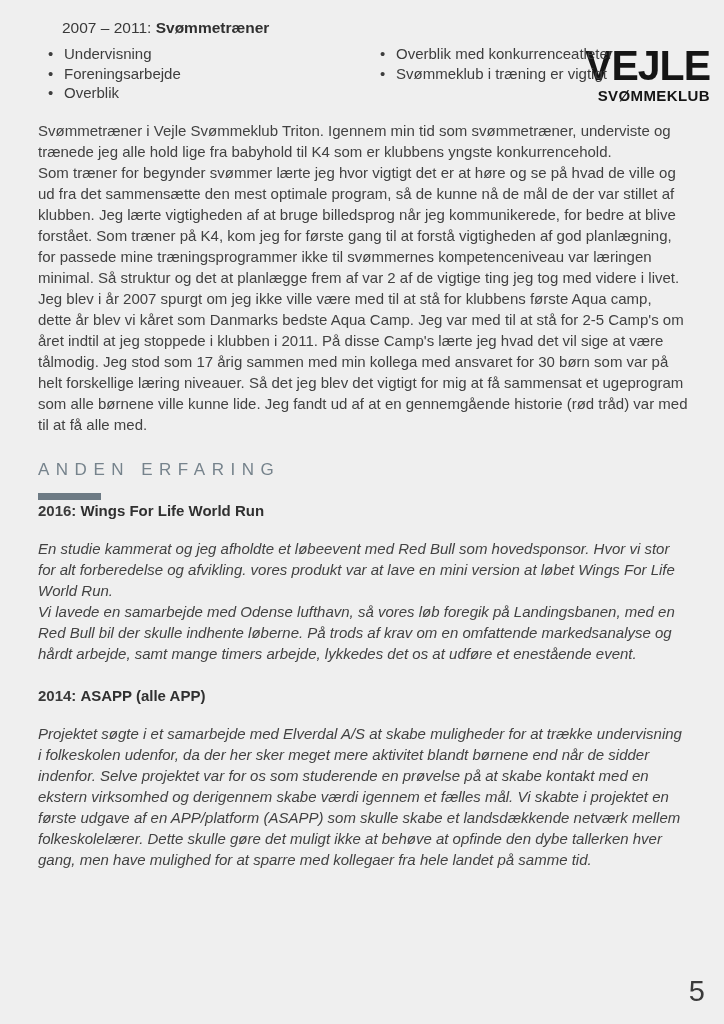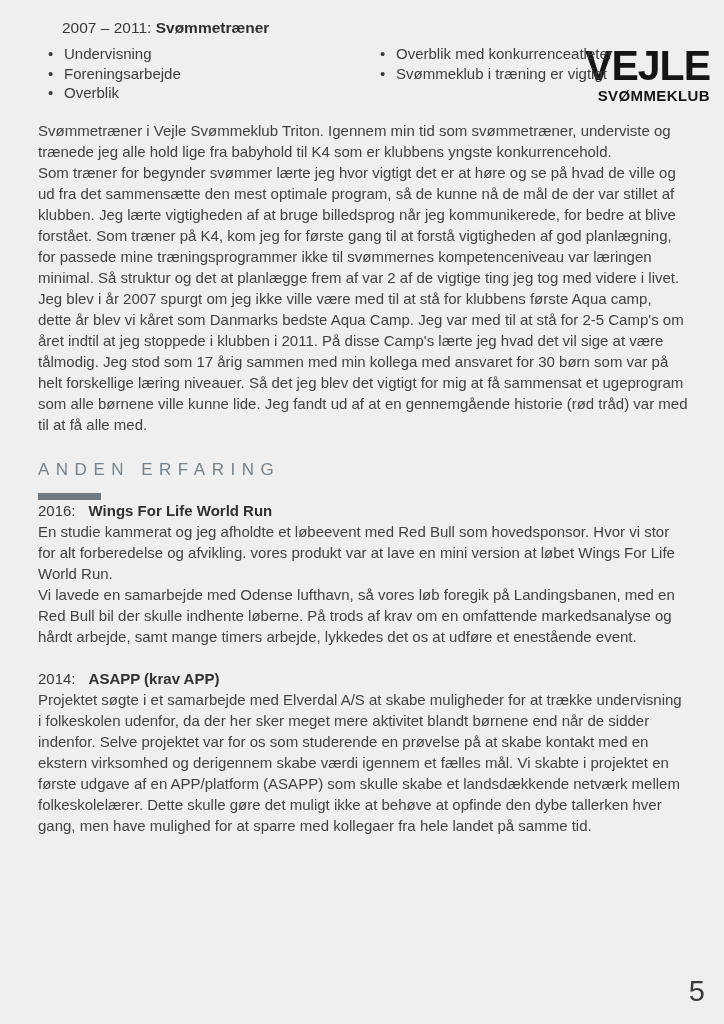--- a/index.html
+++ b/index.html
@@ -104,23 +104,23 @@
     color: #303030;
     line-height: 21px;
   }
   .project { margin-top: 0; }
   .project + .project { margin-top: 21px; }
   .project-title {
     font-size: 15px;
     line-height: 21px;
     color: #3a3a3a;
   }
-  .project-title .proj-year { font-weight: normal; margin-right: 13px; }
+  .project-title .proj-year { font-weight: bold; margin-right: 4px; }
   .project-title .proj-name { font-weight: bold; color: #303030; }
-  .project-desc { margin-top: 0; }
+  .project-desc { margin-top: 17px; font-style: italic; }
   
   .page-number {
     position: absolute;
     right: 19px; bottom: 16px;
     font-size: 29px;
     font-weight: normal;
     color: #3a3a3a;
     font-family: "Liberation Sans", "DejaVu Sans", sans-serif;
   }
 </style>
@@ -171,21 +171,21 @@
         <div class="project">
           <div class="project-title">
             <span class="proj-year">2016:</span><span class="proj-name">Wings For Life World Run</span>
           </div>
           <p class="body-text project-desc">En studie kammerat og jeg afholdte et løbeevent med Red Bull som hovedsponsor. Hvor vi stor for alt forberedelse og afvikling. vores produkt var at lave en mini version at løbet Wings For Life World Run.
 Vi lavede en samarbejde med Odense lufthavn, så vores løb foregik på Landingsbanen, med en Red Bull bil der skulle indhente løberne. På trods af krav om en omfattende markedsanalyse og hårdt arbejde, samt mange timers arbejde, lykkedes det os at udføre et enestående event.</p>
         </div>
 
         <div class="project">
           <div class="project-title">
-            <span class="proj-year">2014:</span><span class="proj-name">ASAPP (krav APP)</span>
+            <span class="proj-year">2014:</span><span class="proj-name">ASAPP (alle APP)</span>
           </div>
           <p class="body-text project-desc">Projektet søgte i et samarbejde med Elverdal A/S at skabe muligheder for at trække undervisning i folkeskolen udenfor, da der her sker meget mere aktivitet blandt børnene end når de sidder indenfor. Selve projektet var for os som studerende en prøvelse på at skabe kontakt med en ekstern virksomhed og derigennem skabe værdi igennem et fælles mål. Vi skabte i projektet en første udgave af en APP/platform (ASAPP) som skulle skabe et landsdækkende netværk mellem folkeskolelærer. Dette skulle gøre det muligt ikke at behøve at opfinde den dybe tallerken hver gang, men have mulighed for at sparre med kollegaer fra hele landet på samme tid.</p>
         </div>
       </div>
 
   </div>
 
   <div class="page-number">5</div>
 
 </div>

